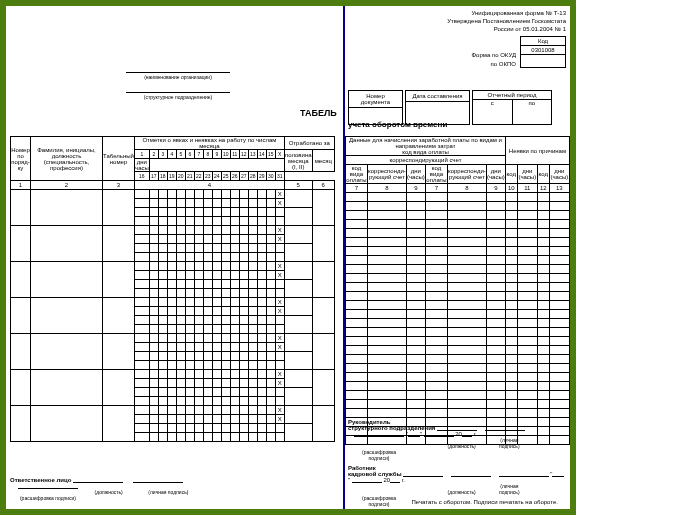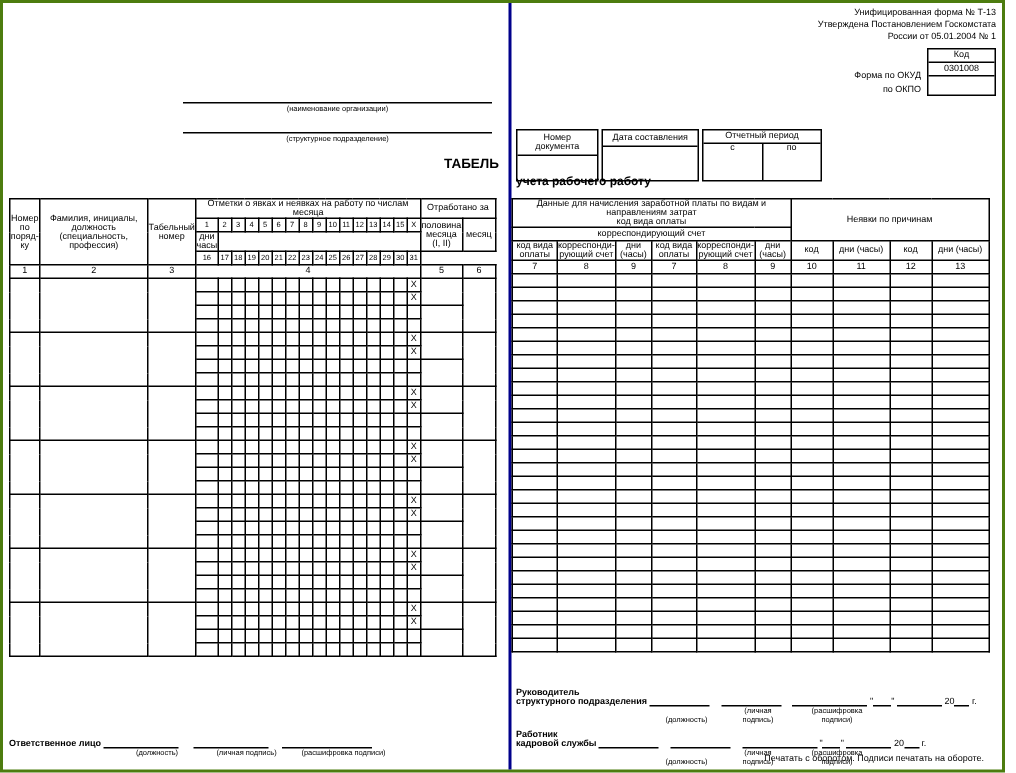--- a/index.html
+++ b/index.html
@@ -1,17 +1,17 @@
 <!DOCTYPE html>
 <html><head>
 <meta charset="utf-8">
 <style>
   *{box-sizing:border-box;margin:0;padding:0}
   body{font-family:Arial,sans-serif;font-size:6px;width:677px;height:515px;background:#fff;position:relative;overflow:hidden}
-  .page{border:2px solid #4d7c0f;width:670px;height:515px;position:relative}
+  .page{border:6px solid #4d7c0f;width:576px;height:515px;position:relative}
   .vline{position:absolute;left:337px;top:0;bottom:0;width:2px;background:#00008b}
   .top-right{position:absolute;right:4px;top:4px;text-align:right;line-height:1.3}
   .top-box{position:absolute;right:4px;top:30px;border:1px solid #000;width:46px}
   .top-box div{border-bottom:1px solid #000;text-align:center;padding:1px}
   .top-box div:last-child{border-bottom:none;height:12px}
   .form-line{position:absolute;right:54px;top:46px;text-align:right}
   .org-line{position:absolute;left:120px;top:58px;right:340px;border-bottom:1px solid #000;text-align:center;font-size:5px;padding-top:8px}
   .org-cap{position:absolute;left:120px;top:68px;right:340px;text-align:center;font-size:5px}
   .dept-line{position:absolute;left:120px;top:78px;right:340px;border-bottom:1px solid #000;padding-top:8px}
   .dept-cap{position:absolute;left:120px;top:88px;right:340px;text-align:center;font-size:5px}
@@ -83,21 +83,21 @@
       <div>по</div>
     </div>
     <div class="spl">
       <div></div>
       <div></div>
     </div>
   </div>
 </div>
 
 <div class="title">ТАБЕЛЬ</div>
-<div class="subtitle">учета рабочего работу</div>
+<div class="subtitle">учета оборотом времени</div>
 
 <table class="main-left">
 <tbody>
         <tr>
   <th rowspan="4" style="width:20px">Номер по поряд-ку</th>
   <th rowspan="4" style="width:72px">Фамилия, инициалы, должность (специальность, профессия)</th>
   <th rowspan="4" style="width:32px">Табельный номер</th>
   <th colspan="16">Отметки о явках и неявках на работу по числам месяца</th>
   <th colspan="2">Отработано за</th>
 </tr>

